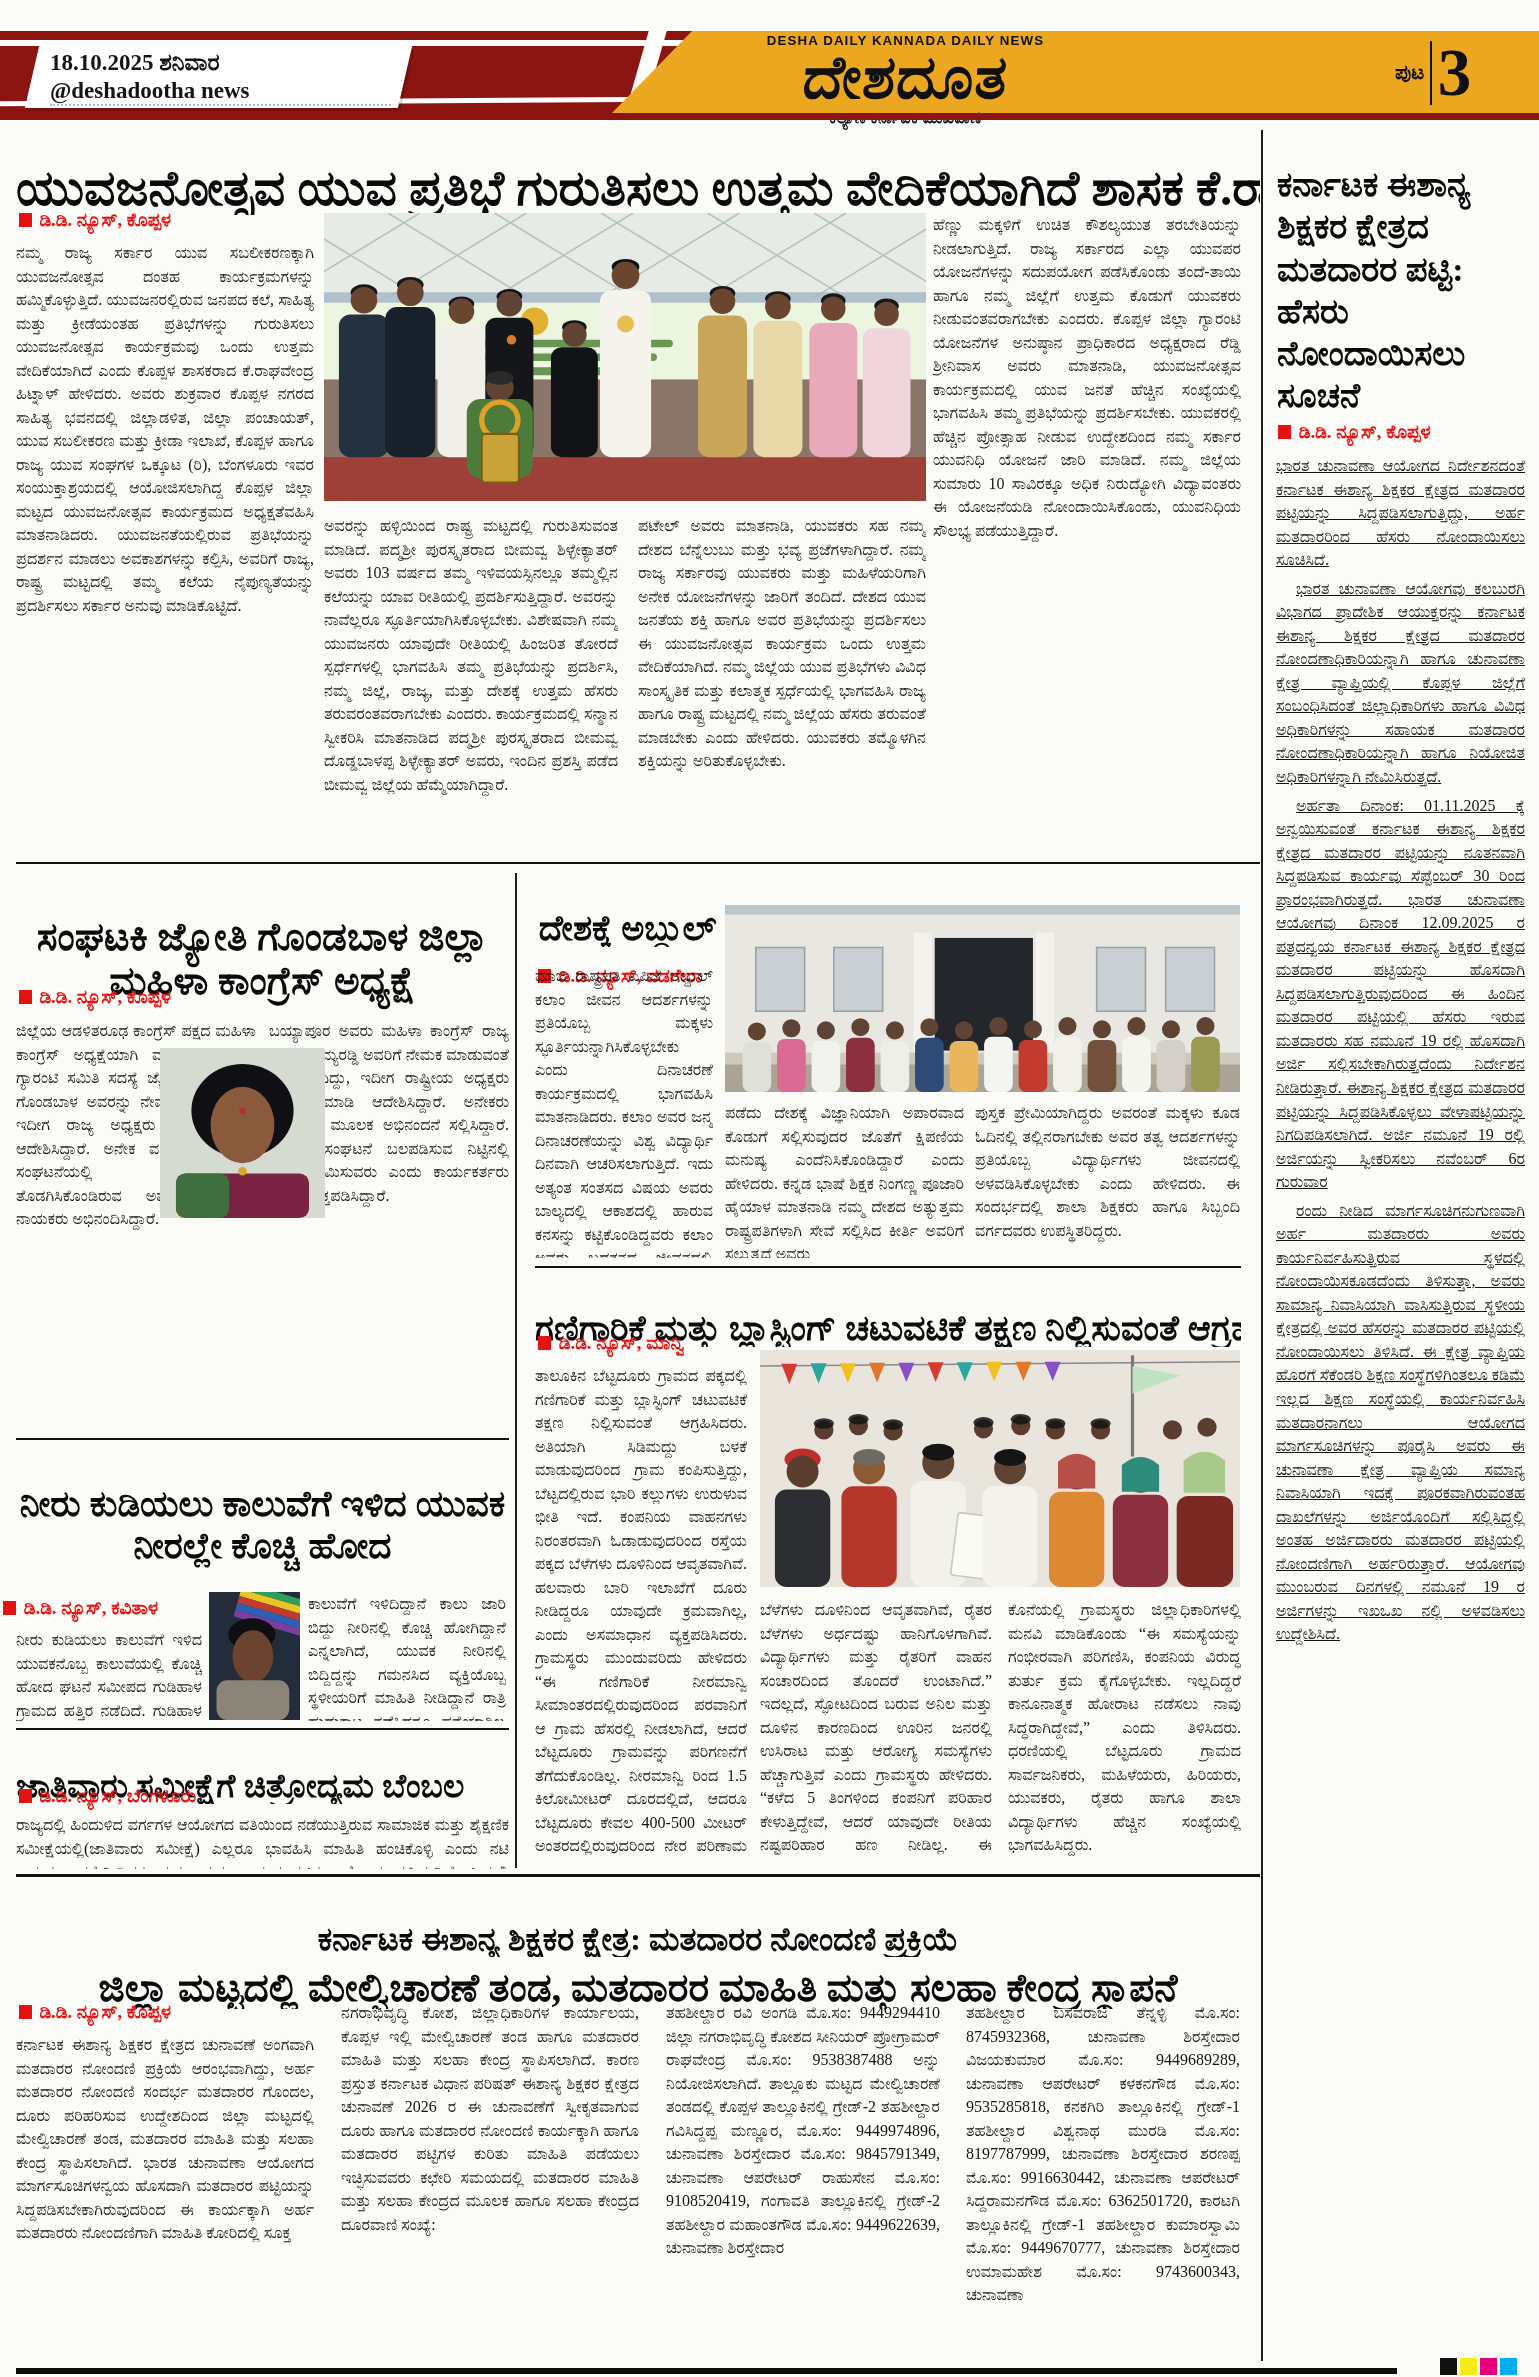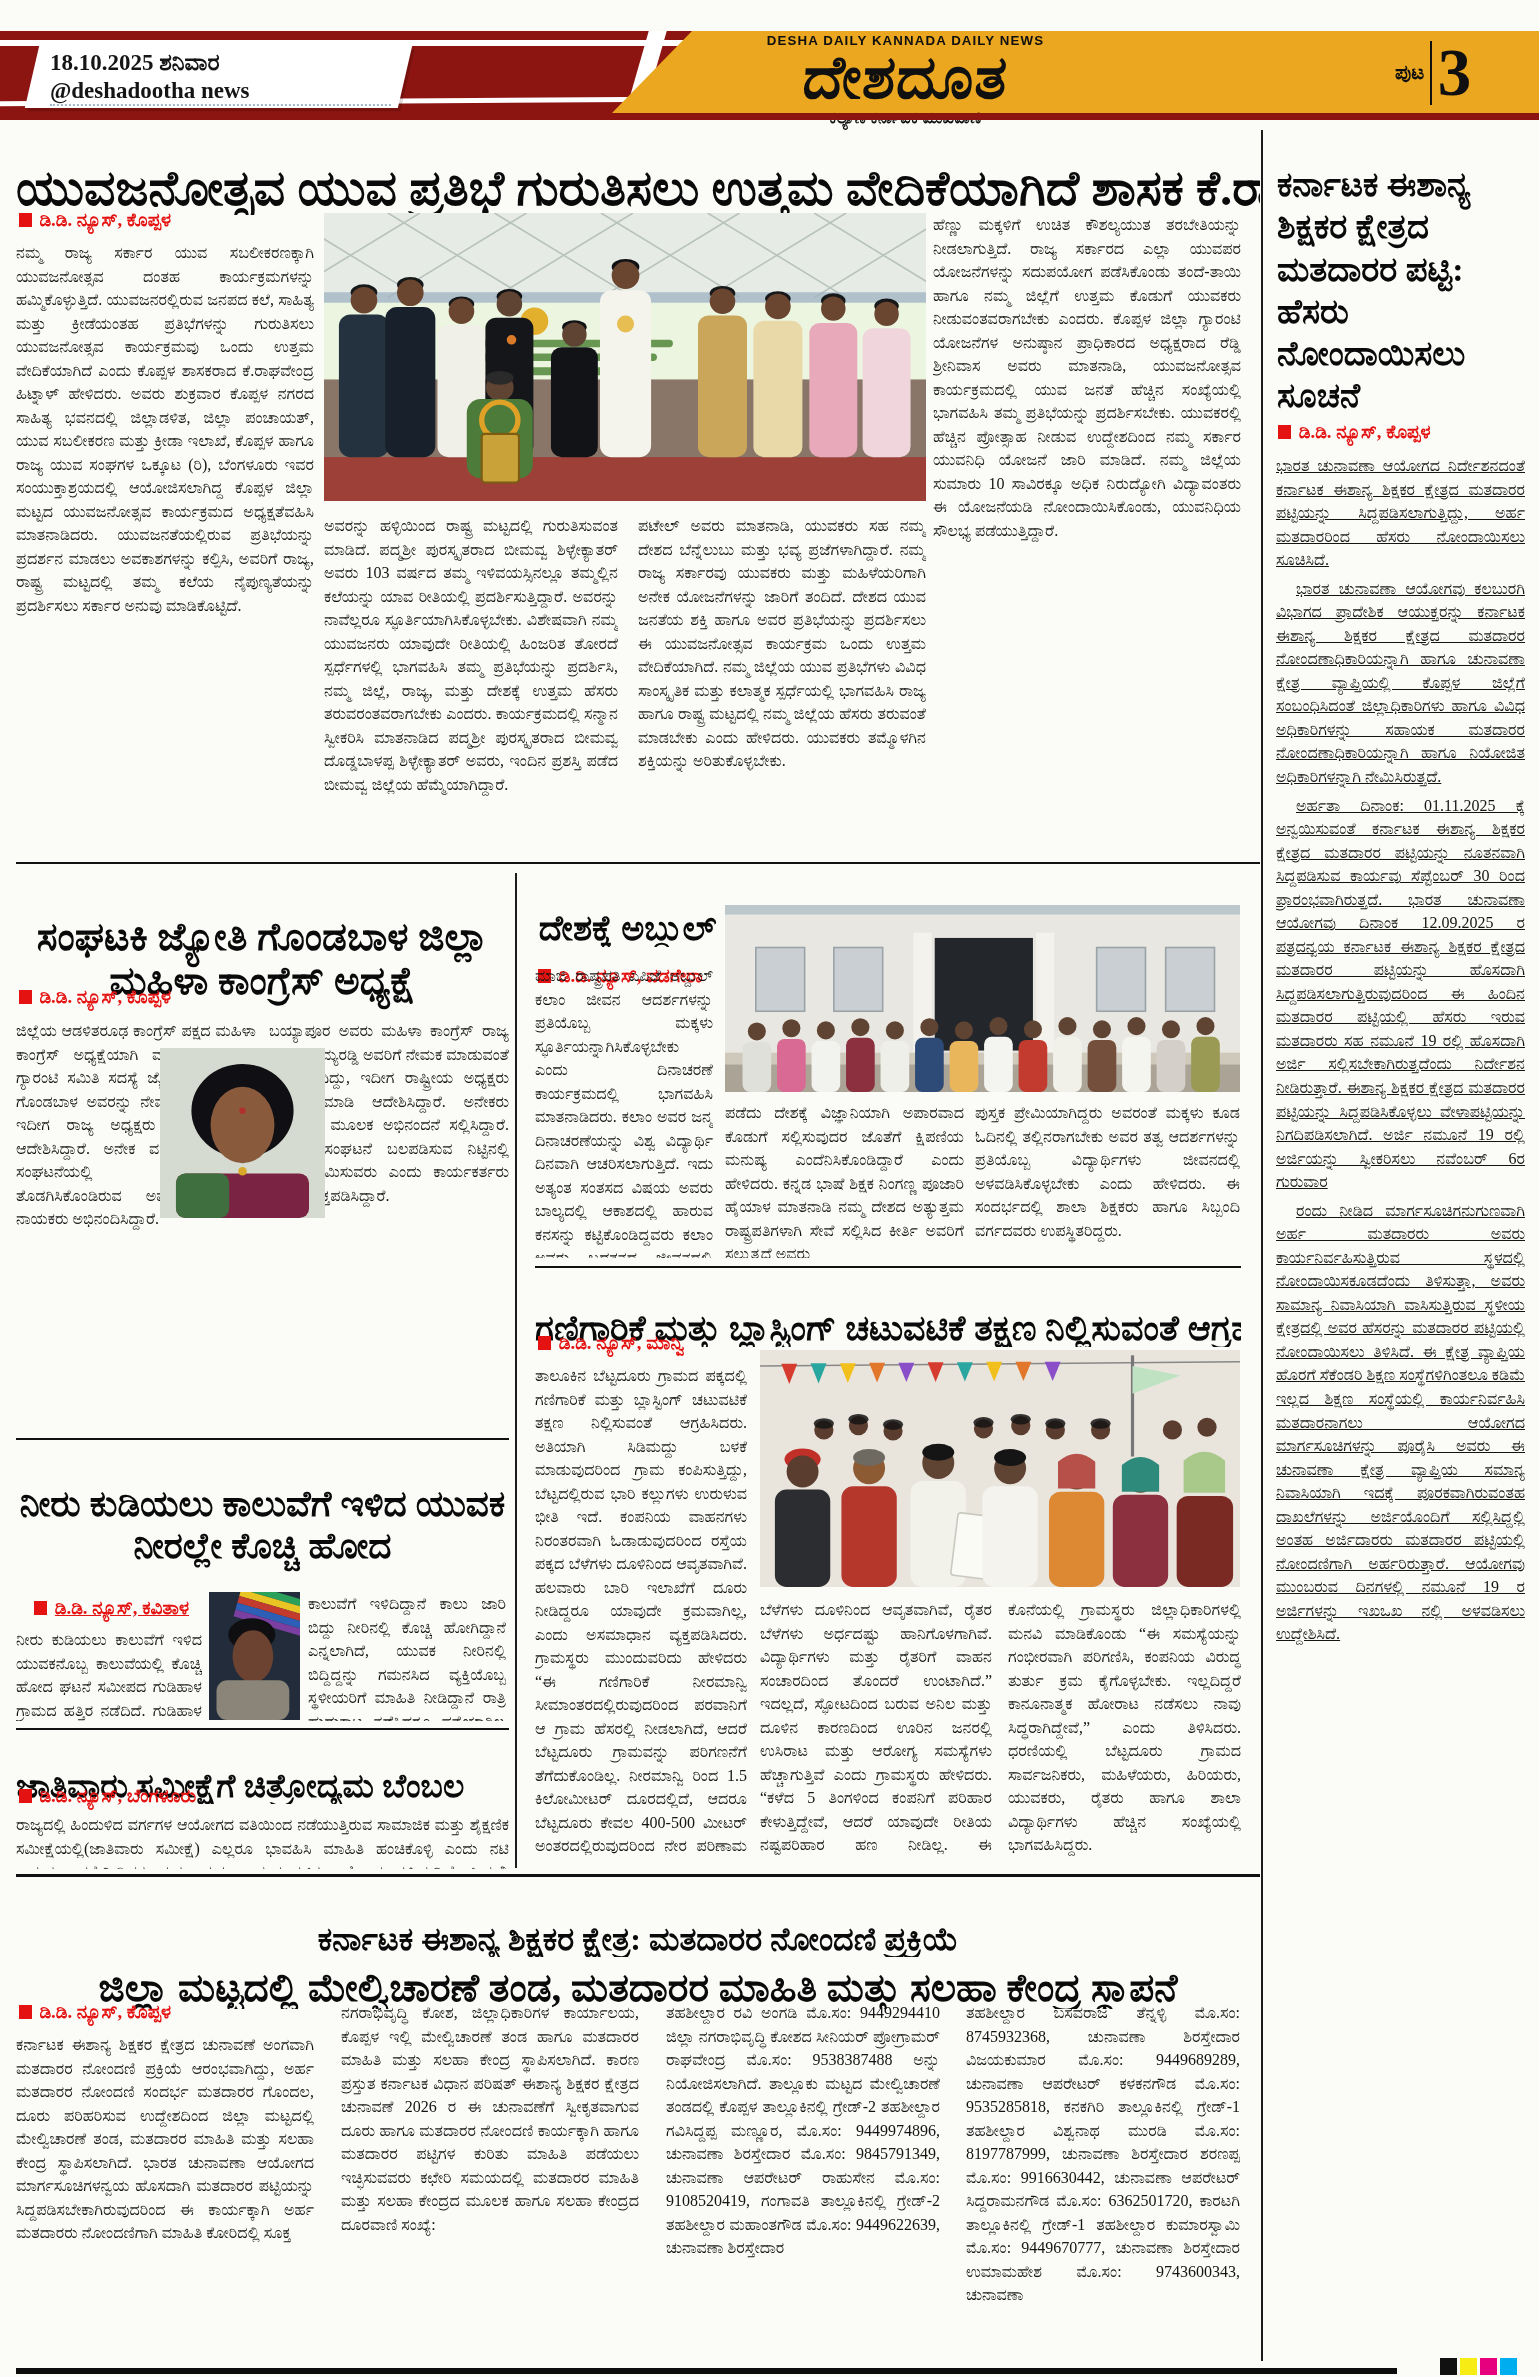--- a/index.html
+++ b/index.html
@@ -186,21 +186,21 @@
         <rect x="30" y="236" width="250" height="84" rx="18" fill="#7a2342"></rect>
         <rect x="30" y="236" width="100" height="84" rx="18" fill="#3f6f3f"></rect>
         <circle cx="155" cy="232" r="8" fill="#d8a928"></circle>
       </svg>
     </figure>
   </section>
 
   <section>
     <div class="a hrule" style="left:16px;top:1438px;width:493px;"></div>
     <h2 class="a headline hl-center" style="left:16px;top:1453px;width:493px;font-size:36px;line-height:1.18;">ನೀರು ಕುಡಿಯಲು ಕಾಲುವೆಗೆ ಇಳಿದ ಯುವಕ ನೀರಲ್ಲೇ ಕೊಚ್ಚಿ ಹೋದ</h2>
-    <div class="a byline" style="left:34px;top:1597px;width:224px;text-decoration:underline;">
+    <div class="a byline" style="left:3px;top:1597px;width:224px;">
       <span class="bullet"></span>
       <span>ಡಿ.ಡಿ. ನ್ಯೂಸ್, ಕವಿತಾಳ</span>
     </div>
     <div class="a body-text" style="left:16px;top:1628px;width:186px;height:93px;">ನೀರು ಕುಡಿಯಲು ಕಾಲುವೆಗೆ ಇಳಿದ ಯುವಕನೊಬ್ಬ ಕಾಲುವೆಯಲ್ಲಿ ಕೊಚ್ಚಿ ಹೋದ ಘಟನೆ ಸಮೀಪದ ಗುಡಿಹಾಳ ಗ್ರಾಮದ ಹತ್ತಿರ ನಡೆದಿದೆ. ಗುಡಿಹಾಳ ಗ್ರಾಮದ ಯುವಕರು</div>
     <figure class="a" style="left:209px;top:1592px;width:91px;height:128px;">
       <svg class="ph" viewBox="0 0 170 235" preserveAspectRatio="none" role="img">
         <rect width="170" height="235" fill="#232c3a"></rect>
         <g transform="rotate(16 120 40)">
           <rect x="50" y="0" width="150" height="13" fill="#2aa05a"></rect>
           <rect x="50" y="13" width="150" height="13" fill="#e8c524"></rect>

